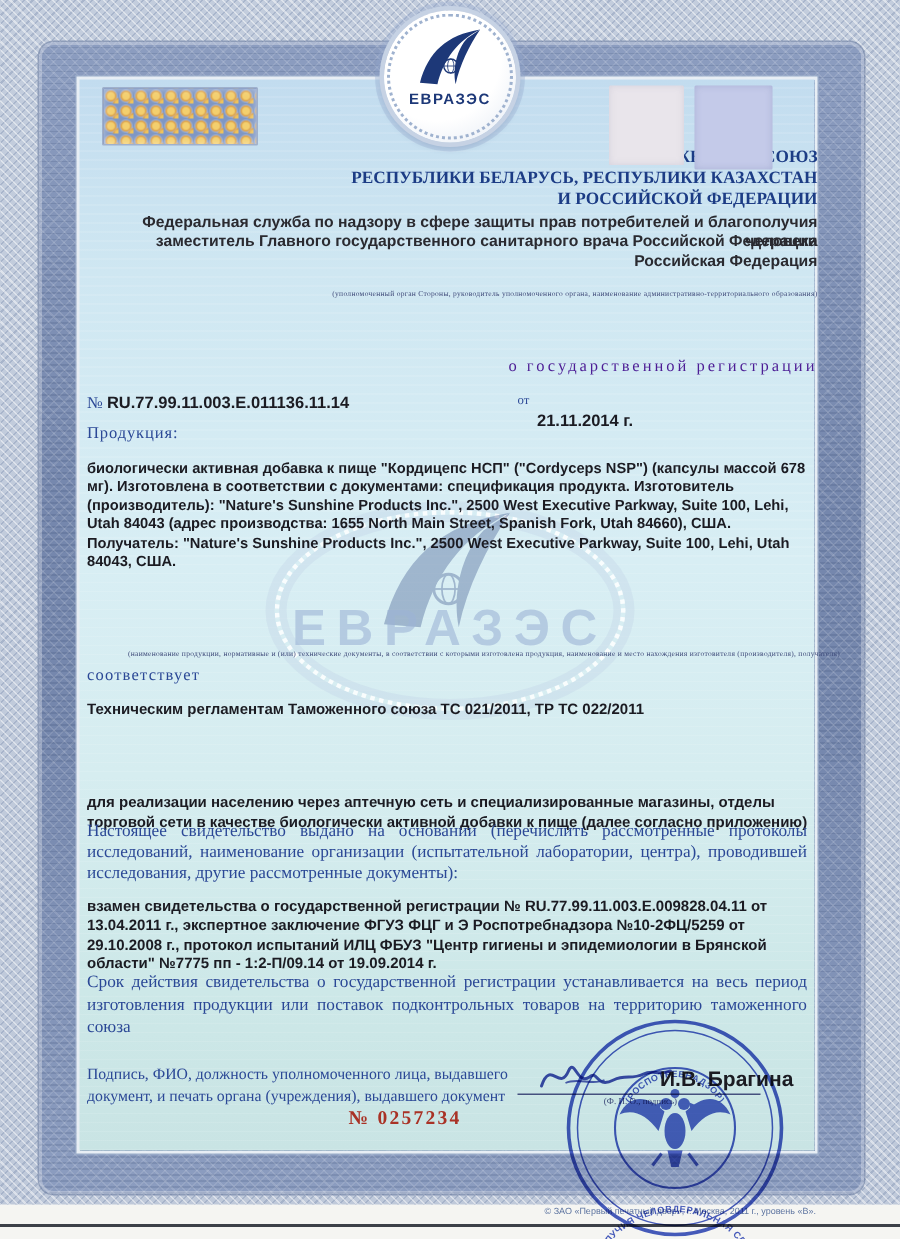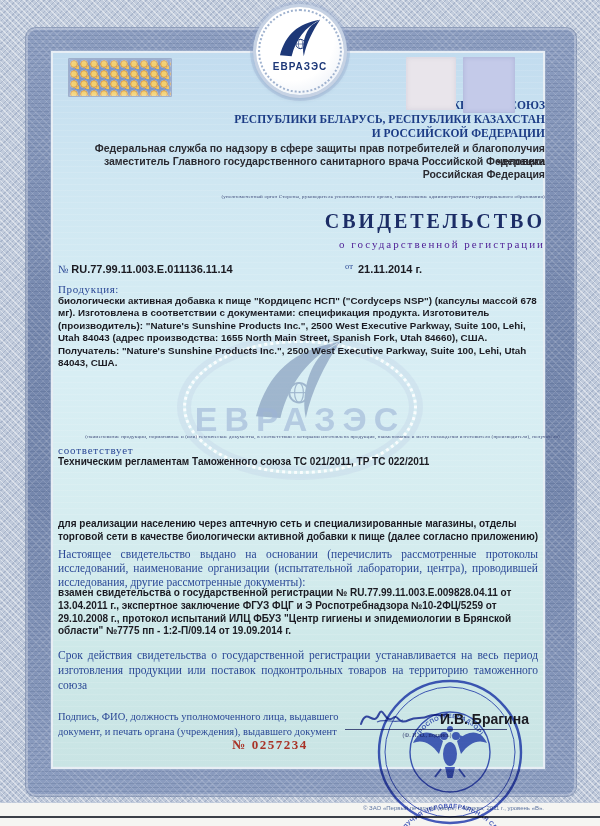--- a/index.html
+++ b/index.html
@@ -49,21 +49,21 @@
   
   .tb{position:absolute;z-index:3;}
   .center{text-align:right;}
   .hdr{left:55px;width:490px;color:#1c3c85;font-weight:bold;font-size:11.5px;line-height:13.5px;}
   .auth{left:55px;width:490px;color:#2a2a30;font-family:"Liberation Sans",sans-serif;
         font-weight:bold;font-size:10.5px;line-height:13px;}
   .fine{color:#3c4878;font-size:5px;letter-spacing:.2px;}
   .title{left:55px;width:490px;color:#1c2d66;font-weight:bold;font-size:20px;letter-spacing:3px;}
   .subtitle{left:55px;width:490px;color:#4c1d95;font-weight:normal;font-size:11px;letter-spacing:2px;}
   .serifblue{color:#2b4896;font-weight:normal;}
-  .sans{font-family:"Liberation Sans",sans-serif;color:#1b1b22;font-weight:bold;}
+  .sans{font-family:"Liberation Sans",sans-serif;color:#1b1b22;font-weight:bold;margin-top:12px;}
   .just{text-align:justify;}
   
   .watermark{position:absolute;left:183px;top:340px;width:234px;height:134px;z-index:1;}
   .wm-ring{position:absolute;inset:0;border-radius:50%;border:3px dotted rgba(255,255,255,.85);
     box-shadow:0 0 0 6px rgba(190,205,228,.30), inset 0 0 0 5px rgba(190,205,228,.30);}
   .wm-swoosh{position:absolute;left:66px;top:-6px;width:100px;height:88px;opacity:.30;}
   .wm-label{position:absolute;left:-12px;right:-12px;top:60px;text-align:center;
     font-family:"Liberation Sans",sans-serif;font-weight:bold;font-size:34px;
     letter-spacing:7px;color:#9db4d6;opacity:.6;}
   
@@ -125,21 +125,20 @@
 
   <div class="tb hdr center" style="top:99px">ТАМОЖЕННЫЙ СОЮЗ</div>
   <div class="tb hdr center" style="top:113px">РЕСПУБЛИКИ БЕЛАРУСЬ, РЕСПУБЛИКИ КАЗАХСТАН</div>
   <div class="tb hdr center" style="top:127px">И РОССИЙСКОЙ ФЕДЕРАЦИИ</div>
 
   <div class="tb auth center" style="top:142px">Федеральная служба по надзору в сфере защиты прав потребителей и благополучия человека</div>
   <div class="tb auth center" style="top:155px">заместитель Главного государственного санитарного врача Российской Федерации</div>
   <div class="tb auth center" style="top:168px">Российская Федерация</div>
   <div class="tb fine center" style="left:55px;width:490px;top:194px">(уполномоченный орган Стороны, руководитель уполномоченного органа, наименование административно-территориального образования)</div>
 
-  <div class="tb title center" style="top:210px">СВИДЕТЕЛЬСТВО</div>
   <div class="tb subtitle center" style="top:238px">о государственной регистрации</div>
 
   <div class="tb" style="left:58px;top:263px;width:480px;font-size:11px">
     <span class="serifblue" style="font-weight:normal">№</span>
     <span class="sans" style="font-size:11px">RU.77.99.11.003.E.011136.11.14</span>
     <span style="position:absolute;left:287px;top:-2px;color:#2b4896;font-size:8.5px">от</span>
     <span class="sans" style="position:absolute;left:300px;top:0;font-size:11px">21.11.2014 г.</span>
   </div>
 
   <div class="tb serifblue" style="left:58px;top:283px;font-size:11px;letter-spacing:.6px">Продукция:</div>

